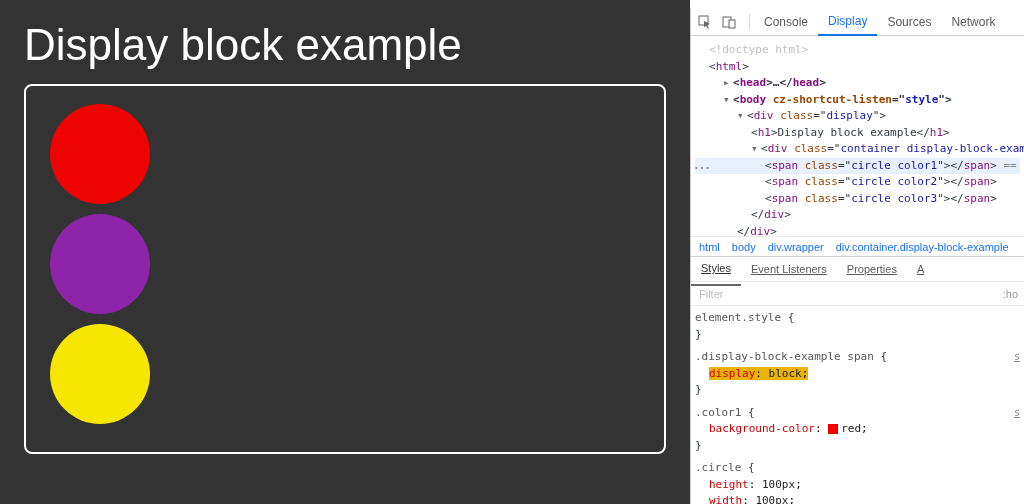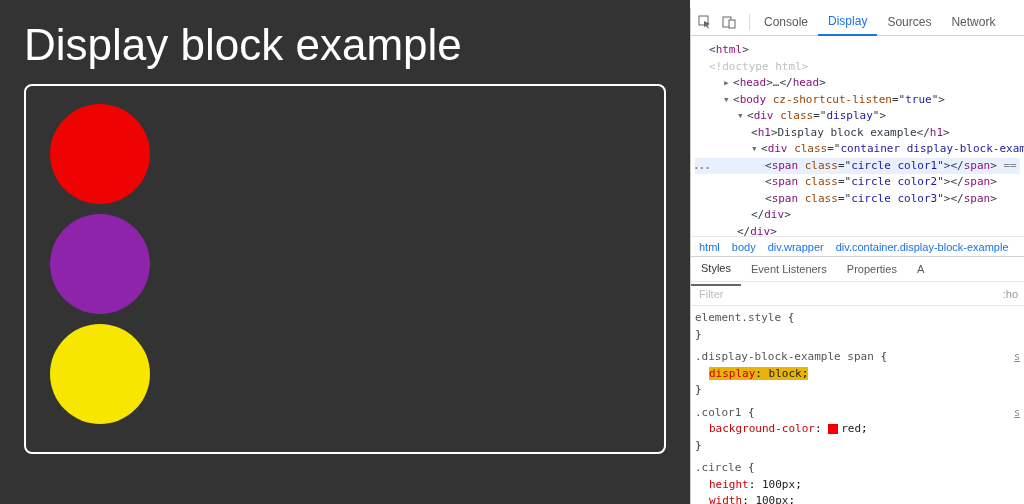--- a/index.html
+++ b/index.html
@@ -23,38 +23,38 @@
 .dt-tab { padding: 0 10px; height: 28px; display: inline-flex; align-items: center; cursor: pointer; }
 .dt-tab.active { color: #1a73e8; border-bottom: 2px solid #1a73e8; }
 
 
 .elements-tree { padding: 6px 4px; line-height: 1.5; color: #303942; flex: 0 0 auto; height: 200px; overflow: hidden; }
 .tag-open, .tag-close { color: #881280; }
 .attr-name { color: #994500; }
 .attr-val { color: #1a1aa6; }
 .text-node { color: #303942; }
 .indent1 { padding-left: 14px; }
-.indent2 { padding-left: 28px; }
+.indent2 { padding-left: 28px; font-weight: bold; }
 .indent3 { padding-left: 42px; }
 .indent4 { padding-left: 56px; }
 .indent5 { padding-left: 70px; }
 .tree-line { white-space: nowrap; }
 .tree-line.selected { background: #e8f0fe; position: relative; }
 .tree-line.selected::before { content: "..."; position: absolute; left: -2px; color: #888; font-weight: bold; letter-spacing: -1px; }
 .eq-dollar { color: #888; }
 .arrow { color: #6e6e6e; display: inline-block; width: 10px; }
 .doctype { color: #c0c0c0; }
 
 
 .breadcrumb { height: 20px; border-top: 1px solid #e8e8e8; display: flex; align-items: center; padding: 0 8px; gap: 12px; font-family: -apple-system, "Segoe UI", sans-serif; font-size: 11px; color: #5a5a5a; overflow: hidden; }
 .breadcrumb span { color: #1a73e8; cursor: pointer; }
 
 
 .styles-tabs { height: 26px; border-top: 1px solid #d0d0d0; border-bottom: 1px solid #e8e8e8; display: flex; align-items: center; font-family: -apple-system, "Segoe UI", sans-serif; font-size: 11px; color: #5a5a5a; }
-.styles-tab { padding: 16px 10px; height: 26px; display: inline-flex; align-items: center; cursor: pointer; }
+.styles-tab { padding: 16px 10px; height: 26px; display: inline-flex; align-items: center; cursor: pointer; text-decoration: underline; }
 .styles-tab.active { color: #333; border-bottom: 2px solid #666; }
 
 
 .filter-row { display: flex; height: 24px; border-bottom: 1px solid #e8e8e8; align-items: center; font-family: -apple-system, "Segoe UI", sans-serif; font-size: 11px; color: #999; }
 .filter-input { flex: 1; border: none; padding: 0 8px; font-size: 11px; outline: none; color: #333; }
 .filter-input::placeholder { color: #bbb; }
 .hov { padding: 0 6px; color: #999; cursor: pointer; }
 
 
 .styles-pane { padding: 4px 4px; font-family: Consolas, Menlo, monospace; font-size: 11px; line-height: 1.5; overflow: hidden; flex: 1; }
@@ -97,24 +97,24 @@
         </svg>
     </span>
     <span style="width:1px;height:16px;background:#ddd;margin:0 4px;"></span>
     <span class="dt-tab">Console</span>
     <span class="dt-tab active">Display</span>
     <span class="dt-tab">Sources</span>
     <span class="dt-tab">Network</span>
   </div>
 
   <div class="elements-tree">
+    <div class="tree-line indent1 doctype">&lt;!doctype html&gt;</div>
     <div class="tree-line indent1">&lt;<span class="tag-open">html</span>&gt;</div>
-    <div class="tree-line indent1 doctype">&lt;!doctype html&gt;</div>
     <div class="tree-line indent2"><span class="arrow">▸</span>&lt;<span class="tag-open">head</span>&gt;<span>…</span>&lt;/<span class="tag-close">head</span>&gt;</div>
-    <div class="tree-line indent2"><span class="arrow">▾</span>&lt;<span class="tag-open">body</span> <span class="attr-name">cz-shortcut-listen</span>="<span class="attr-val">true</span>"&gt;</div>
+    <div class="tree-line indent2"><span class="arrow">▾</span>&lt;<span class="tag-open">body</span> <span class="attr-name">cz-shortcut-listen</span>="<span class="attr-val">style</span>"&gt;</div>
     <div class="tree-line indent3"><span class="arrow">▾</span>&lt;<span class="tag-open">div</span> <span class="attr-name">class</span>="<span class="attr-val">display</span>"&gt;</div>
     <div class="tree-line indent4">&lt;<span class="tag-open">h1</span>&gt;<span class="text-node">Display block example</span>&lt;/<span class="tag-close">h1</span>&gt;</div>
     <div class="tree-line indent4"><span class="arrow">▾</span>&lt;<span class="tag-open">div</span> <span class="attr-name">class</span>="<span class="attr-val">container display-block-example</span>"&gt;</div>
     <div class="tree-line indent5 selected">&lt;<span class="tag-open">span</span> <span class="attr-name">class</span>="<span class="attr-val">circle color1</span>"&gt;&lt;/<span class="tag-close">span</span>&gt;<span class="eq-dollar"> == $0</span></div>
     <div class="tree-line indent5">&lt;<span class="tag-open">span</span> <span class="attr-name">class</span>="<span class="attr-val">circle color2</span>"&gt;&lt;/<span class="tag-close">span</span>&gt;</div>
     <div class="tree-line indent5">&lt;<span class="tag-open">span</span> <span class="attr-name">class</span>="<span class="attr-val">circle color3</span>"&gt;&lt;/<span class="tag-close">span</span>&gt;</div>
     <div class="tree-line indent4">&lt;/<span class="tag-close">div</span>&gt;</div>
     <div class="tree-line indent3">&lt;/<span class="tag-close">div</span>&gt;</div>
 
   </div>

